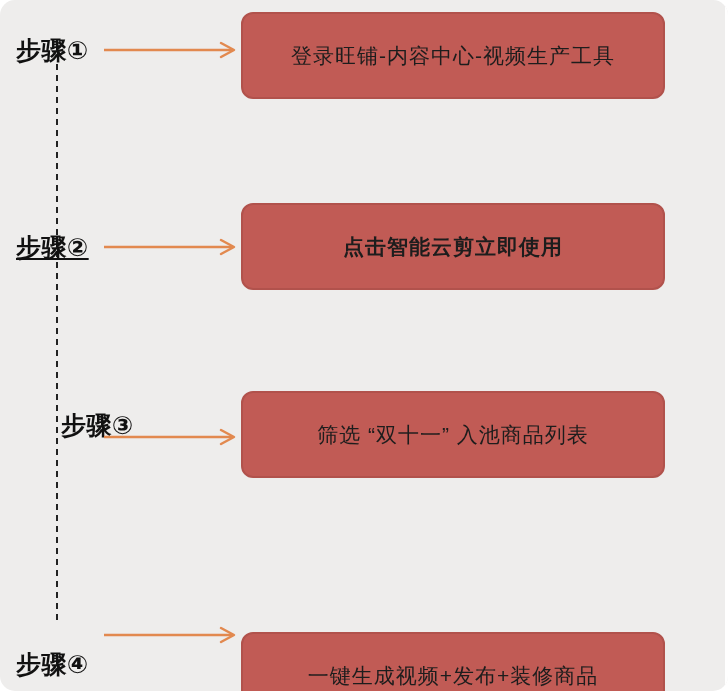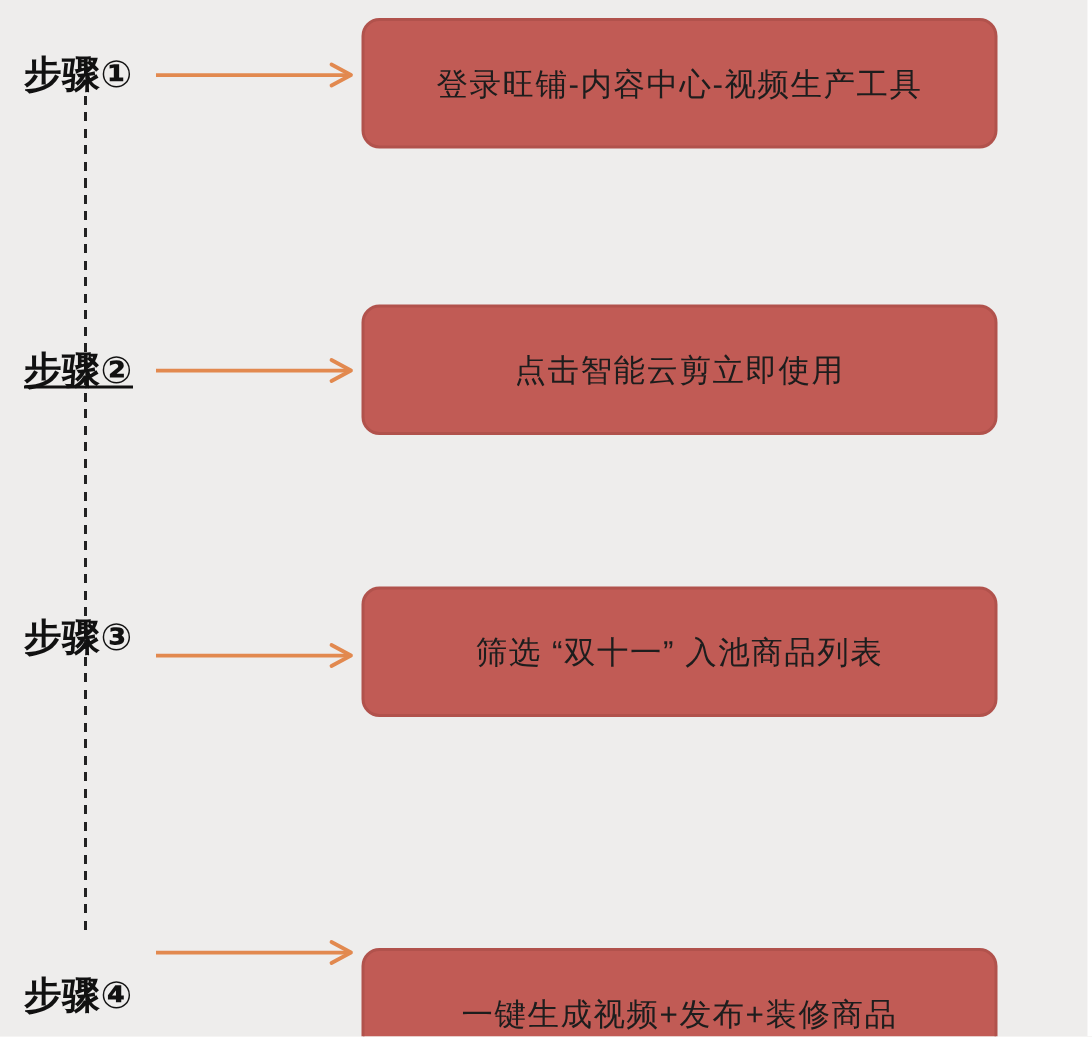--- a/index.html
+++ b/index.html
@@ -6,20 +6,21 @@
     margin: 0;
     padding: 0;
   }
   #canvas {
     position: relative;
     width: 728px;
     height: 691px;
     background: var(--canvas-bg, #eeedec);
     overflow: hidden;
     font-family: "Liberation Sans", "DejaVu Sans", sans-serif;
+    border-radius: 15px;
   }
   .right-strip {
     position: absolute;
     top: 0;
     right: 0;
     width: 3px;
     height: 100%;
     background: var(--strip, #ffffff);
   }
   .dashed-line {
@@ -72,23 +73,23 @@
     text-align: center;
     padding: 0 24px;
   }
   
   .s1 .step-label { top: 34px; }
   .s1 .arrow      { top: 40px; }
   .s1 .flow-box   { top: 12px; }
 
   .s2 .step-label { top: 231px; text-decoration: underline; }
   .s2 .arrow      { top: 237px; }
-  .s2 .flow-box   { top: 203px; }
+  .s2 .flow-box   { top: 203px; font-weight: bold; }
 
-  .s3 .step-label { top: 409px; }
+  .s3 .step-label { top: 409px; margin-left: 45px; }
   .s3 .arrow      { top: 427px; }
   .s3 .flow-box   { top: 391px; }
 
   .s4 .step-label { top: 648px; }
   .s4 .arrow      { top: 625px; }
   .s4 .flow-box   { top: 632px; }
 </style>
 </head>
 <body>
 

